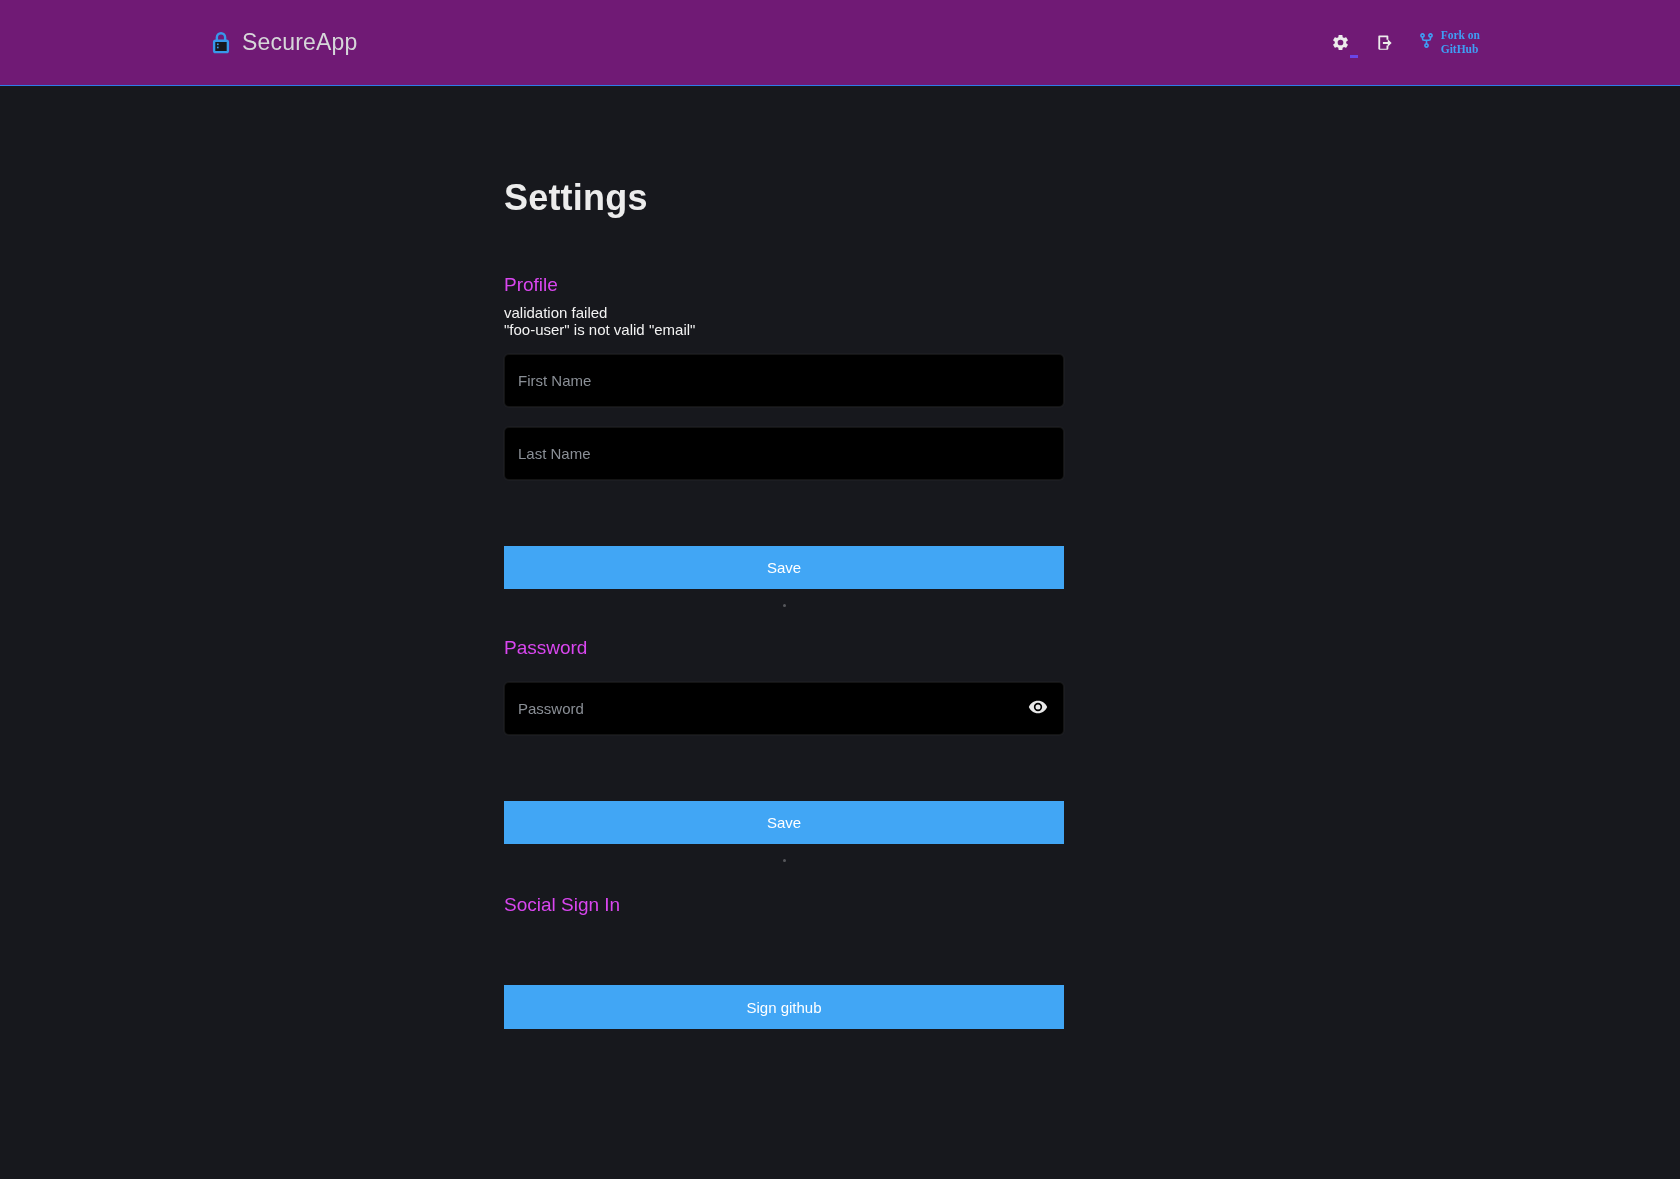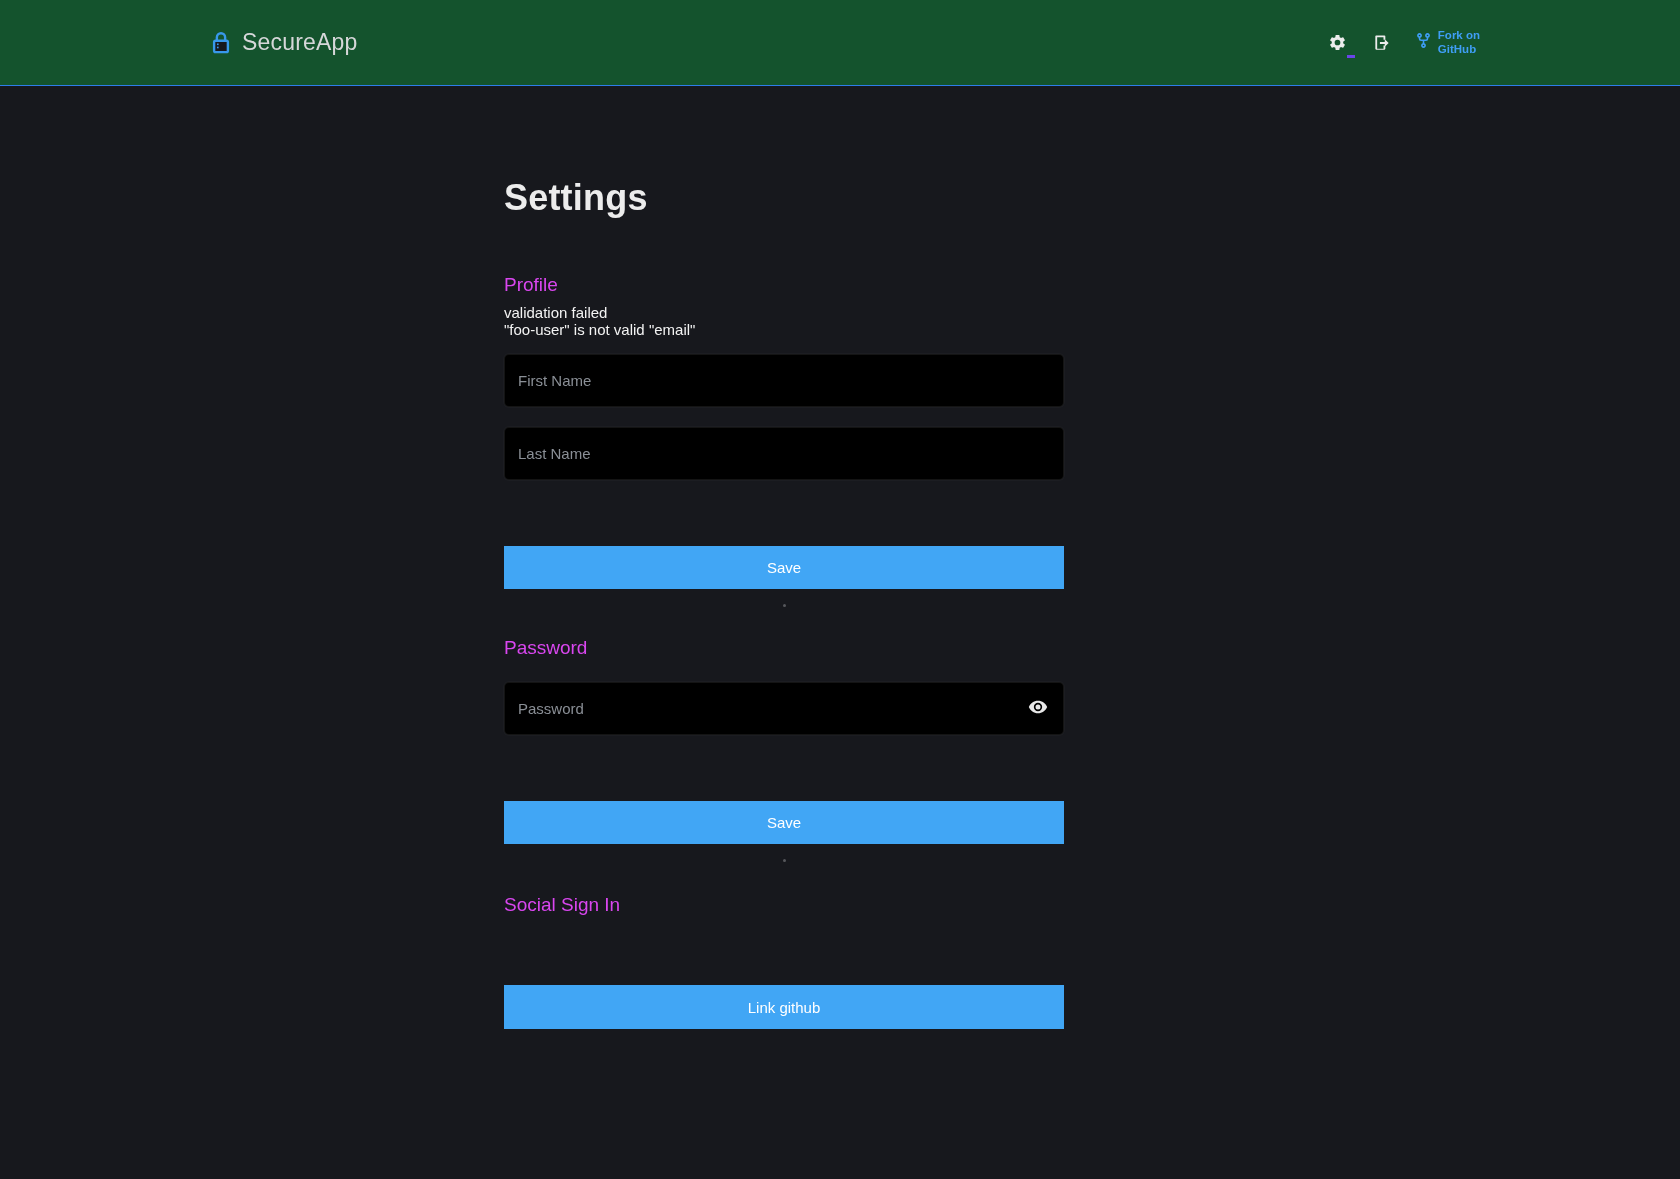--- a/index.html
+++ b/index.html
@@ -10,36 +10,37 @@
     position: relative;
     overflow: hidden;
     background: #17181d;
     color: #e8e8e8;
   }
 
   
   .header {
     position: absolute; top: 0; left: 0; right: 0;
     height: 86px;
-    background: #14532d;
+    background: #701a75;
     border-bottom: 1px solid #2e7de9;
     display: flex; align-items: center; justify-content: space-between;
   }
   .logo {
     display: flex; align-items: center; gap: 10px;
     margin-left: 210px;
     cursor: default;
   }
   .logo svg { display: block; }
   .app-name {
     font-size: 23px; color: #d6d7d9; letter-spacing: 0.2px;
   }
   .header-actions {
     display: flex; align-items: center; gap: 22px;
     margin-right: 200px;
+    font-family: Liberation Serif, serif;
   }
   .icon-btn {
     position: relative;
     width: 22px; height: 22px;
     display: flex; align-items: center; justify-content: center;
     cursor: pointer;
   }
   .icon-btn svg { display: block; }
   .caret-dash {
     position: absolute; left: 20px; bottom: -4px;
@@ -214,15 +215,15 @@
         </svg>
       </span>
     </span>
   </div>
 
   <button class="btn btn-save-password">Save</button>
   <div class="tiny-dot"></div>
 
   <h2 class="section-heading h-social">Social Sign In</h2>
 
-  <button class="btn btn-link-github">Link github</button>
+  <button class="btn btn-link-github">Sign github</button>
 
 </div>
 
 </body></html>

